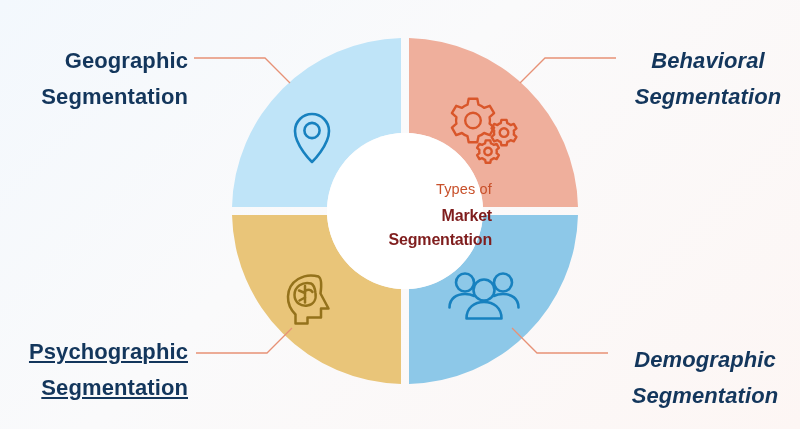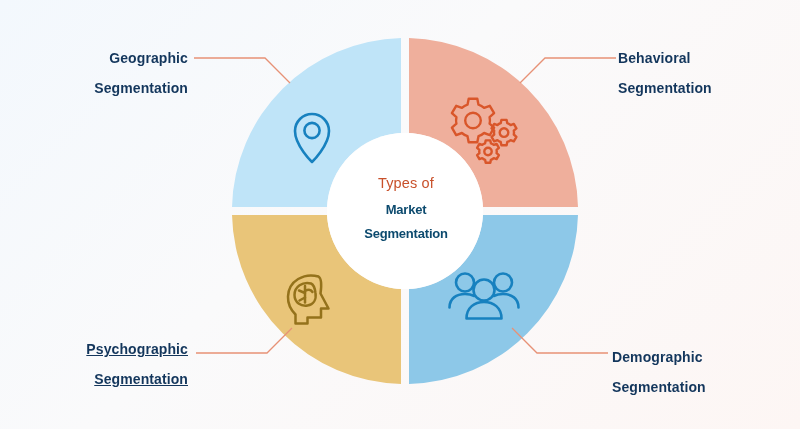--- a/index.html
+++ b/index.html
@@ -16,57 +16,58 @@
   }
   #canvas {
     position: absolute;
     inset: 0;
     width: 800px;
     height: 429px;
   }
   .label {
     position: absolute;
     color: #13365C;
-    font-size: 14px;
+    font-size: 22px;
     font-weight: 700;
-    line-height: 30px;
+    line-height: 36px;
     letter-spacing: 0.1px;
     white-space: pre-line;
   }
   .label-left {
     text-align: right;
   }
   .label-right {
-    text-align: left;
+    text-align: center;
+    font-style: italic;
   }
   #label-geographic   { left: 18px;  top: 43px;  width: 170px; }
   #label-psychographic{ left: 10px;  top: 334px; width: 178px; text-decoration: underline; }
   #label-behavioral   { left: 618px; top: 43px;  width: 180px; }
   #label-demographic  { left: 612px; top: 342px; width: 186px; }
 
   .center-text {
     position: absolute;
     left: 320px;
-    top: 176px;
+    top: 182px;
     width: 172px;
-    text-align: center;
+    text-align: right;
     line-height: 1;
   }
   .center-top {
     display: block;
     color: #C8502A;
     font-size: 14.5px;
     font-weight: 400;
     letter-spacing: 0.15px;
     margin-bottom: 7px;
   }
   .center-main {
     display: block;
-    color: #0c4a6e;
-    font-size: 13px;
+    color: #7f1d1d;
+    font-size: 16px;
     font-weight: 700;
     letter-spacing: -0.2px;
     line-height: 24px;
     white-space: pre-line;
   }
 </style>
 </head>
 <body>
 
 <svg id="canvas" viewBox="0 0 800 429">

